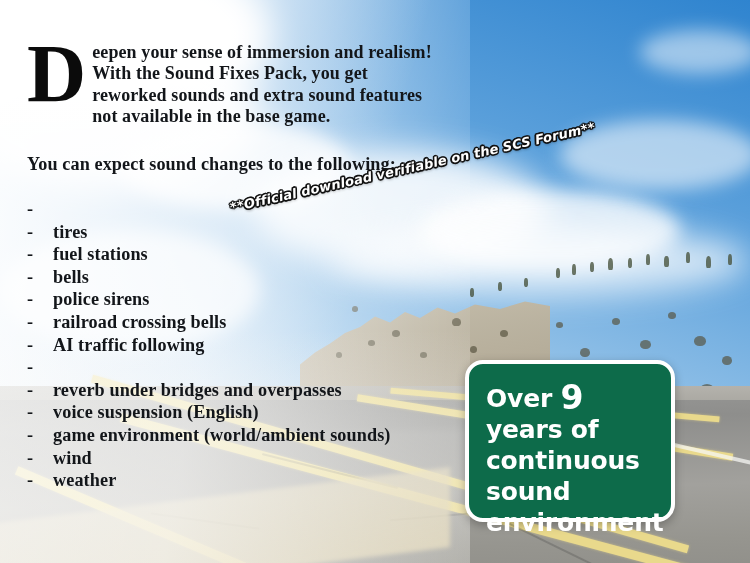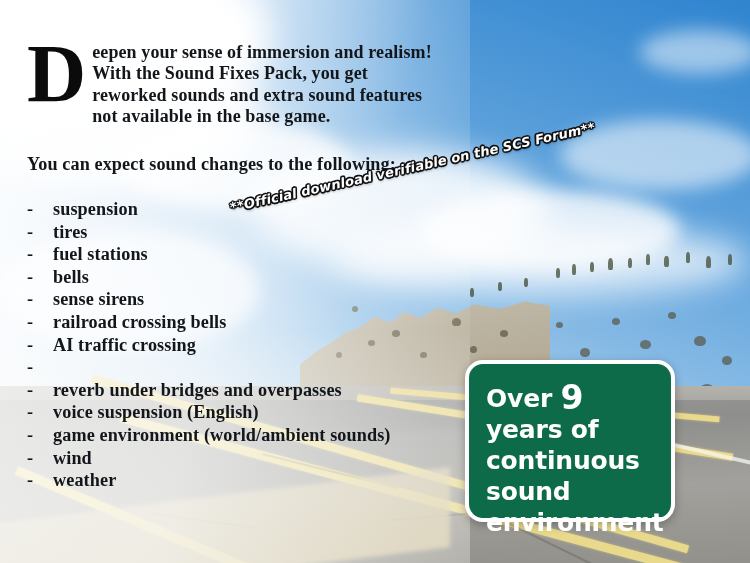--- a/index.html
+++ b/index.html
@@ -258,45 +258,44 @@
     <div class="intro">
       <span class="dropcap">D</span>
       <p>eepen your sense of immersion and realism! With the Sound Fixes Pack, you get reworked sounds and extra sound features not available in the base game.</p>
     </div>
 
     <div class="lead">You can expect sound changes to the following:</div>
 
     <ul class="bullets">
       <li>
           <span class="dash">-</span>
-          <span>suspension</span>
         </li>
       <li>
           <span class="dash">-</span>
           <span>tires</span>
         </li>
       <li>
           <span class="dash">-</span>
           <span>fuel stations</span>
         </li>
       <li>
           <span class="dash">-</span>
           <span>bells</span>
         </li>
       <li>
           <span class="dash">-</span>
-          <span>sense sirens</span>
+          <span>police sirens</span>
         </li>
       <li>
           <span class="dash">-</span>
           <span>railroad crossing bells</span>
         </li>
       <li>
           <span class="dash">-</span>
-          <span>AI traffic crossing</span>
+          <span>AI traffic following</span>
         </li>
       <li>
           <span class="dash">-</span>
         </li>
       <li>
           <span class="dash">-</span>
           <span>reverb under bridges and overpasses</span>
         </li>
       <li>
           <span class="dash">-</span>

